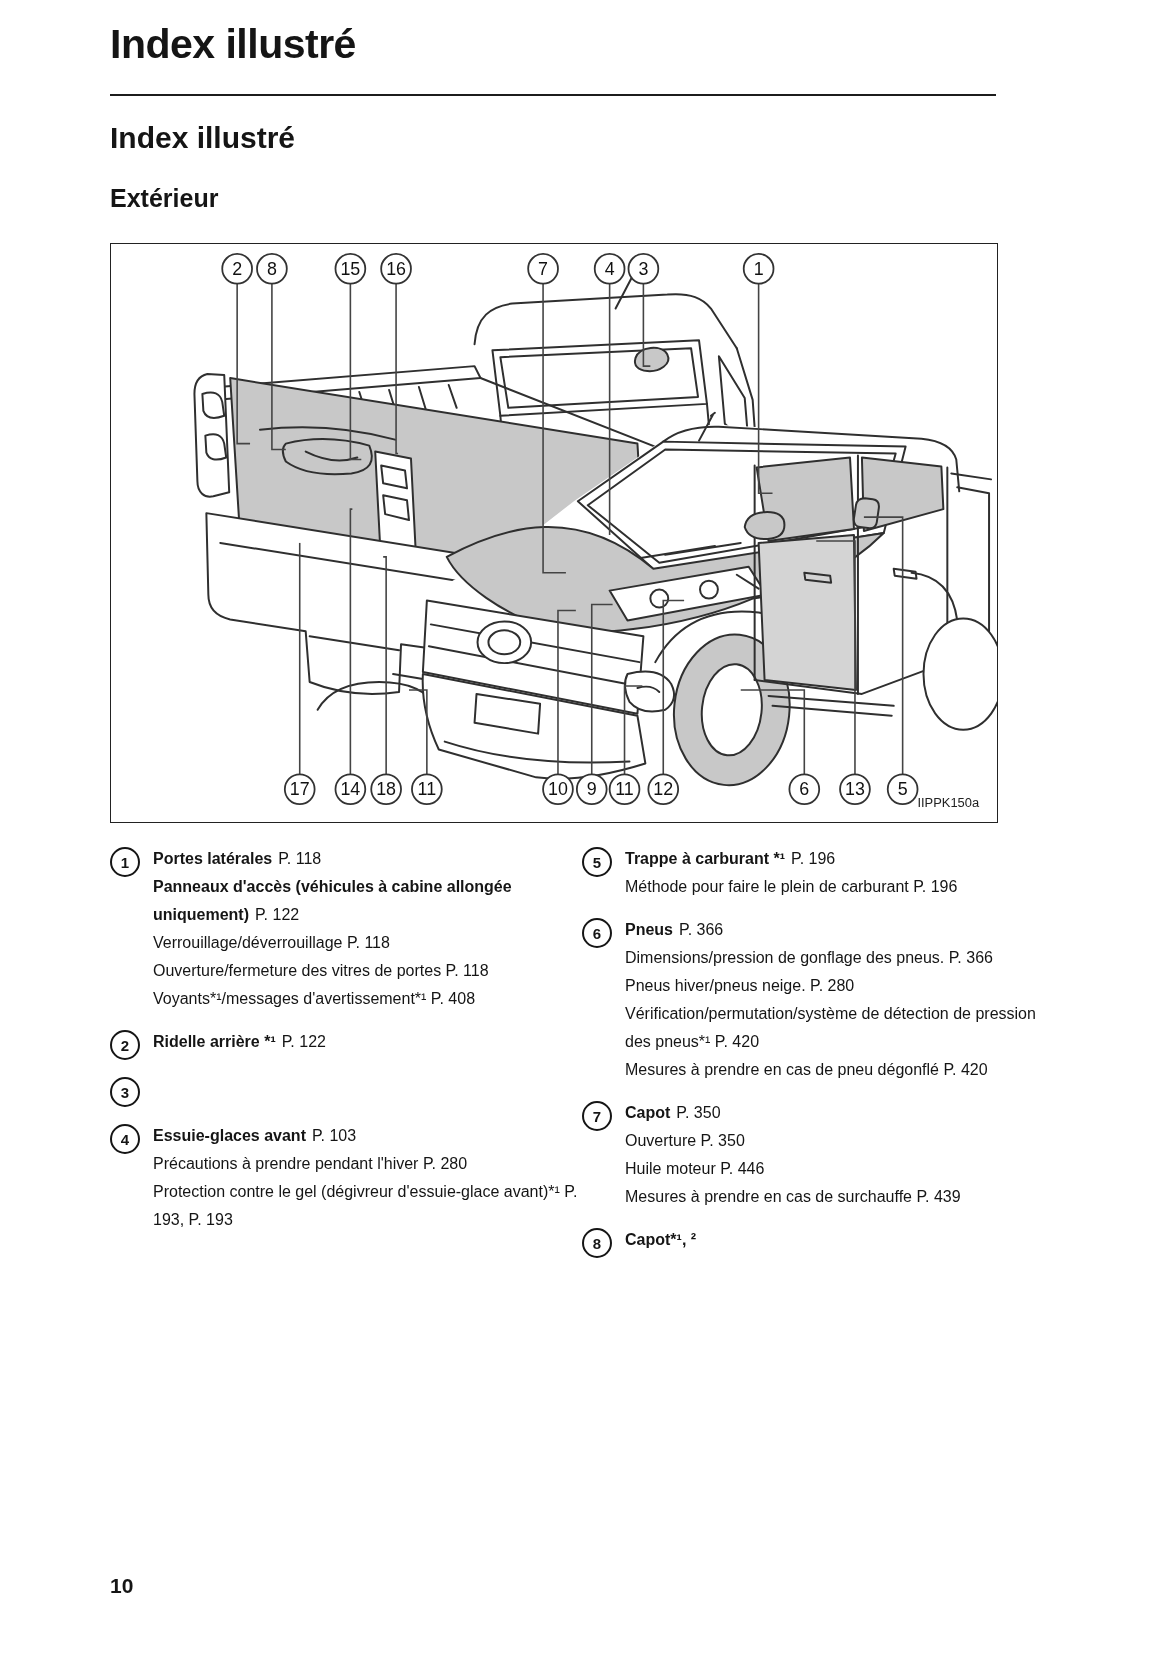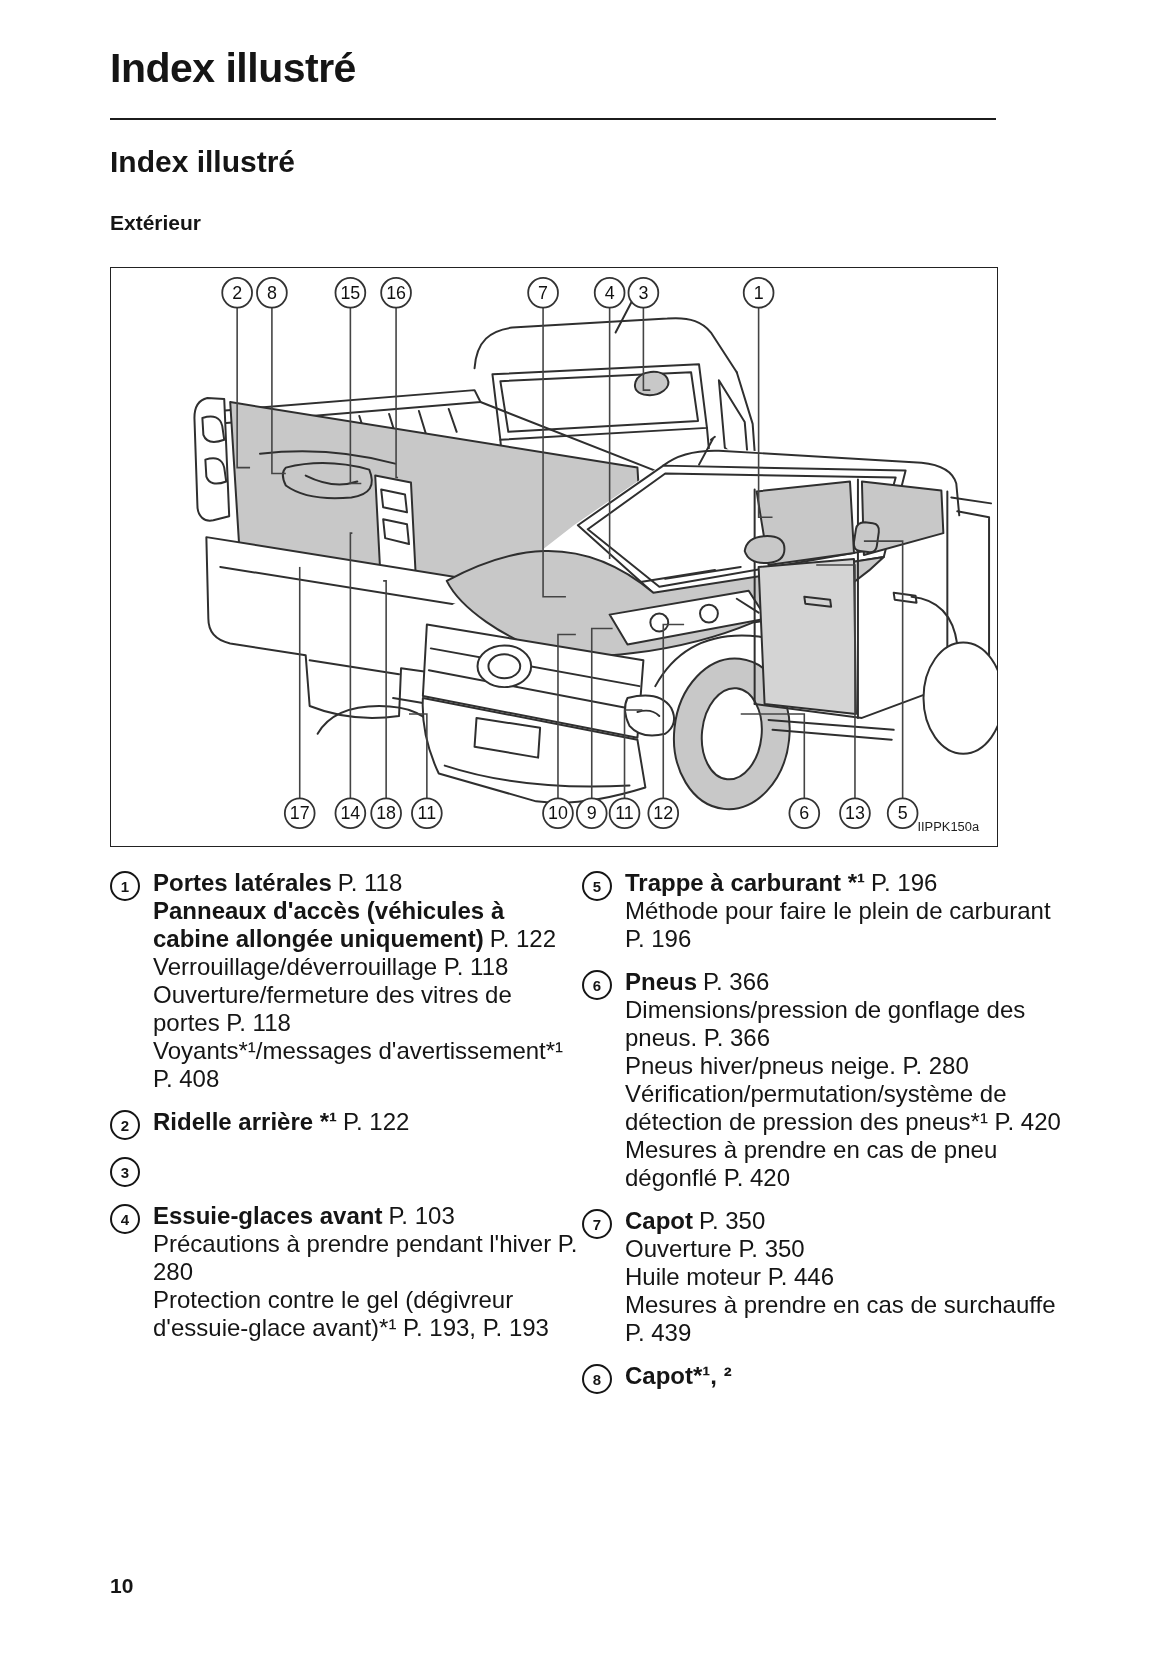--- a/index.html
+++ b/index.html
@@ -1,36 +1,36 @@
 <!DOCTYPE html>
 <html lang="fr"><head>
 <meta charset="utf-8">
 <style>
   html,body{margin:0;padding:0;}
   body{
     width:1165px;height:1653px;position:relative;background:#ffffff;
     font-family:"Liberation Sans",sans-serif;color:#151515;overflow:hidden;
   }
-  .page{padding:44px 100px 0 110px;}
+  .page{padding:20px 100px 0 110px;}
   .main-title{font-size:41px;font-weight:700;letter-spacing:-0.5px;margin:0 0 26px;line-height:48px;}
   .rule{border:none;border-top:2px solid #1c1c1c;width:886px;margin:0 0 24px;}
   .section-title{font-size:30px;font-weight:700;margin:0 0 30px;line-height:36px;}
-  .subsection{font-size:21px;font-weight:700;margin:0 0 32px;line-height:25px;}
+  .subsection{font-size:25px;font-weight:700;margin:0 0 32px;line-height:25px;}
   .figure{width:886px;height:578px;border:1.5px solid #222;position:relative;background:#fff;}
   .figure svg{position:absolute;left:0;top:0;width:100%;height:100%;}
   .index{display:flex;margin-top:22px;}
   .col-left{width:472px;flex:none;}
   .col-right{flex:1;}
   .item{display:flex;margin-bottom:15px;}
   .badge{
     width:26px;height:26px;border:2px solid #151515;border-radius:50%;
     display:flex;align-items:center;justify-content:center;
     font-size:15px;font-weight:700;flex:none;margin-right:13px;margin-top:2px;
   }
-  .ibody{font-size:24px;line-height:28px;}
+  .ibody{font-size:16px;line-height:28px;}
   .ttl{font-weight:700;}
   .pg{font-weight:400;margin-left:6px;}
   .sub{font-weight:400;}
   .page-num{position:absolute;left:110px;top:1574px;font-size:21px;font-weight:700;}
 </style>
 </head>
 <body>
 
 <div class="page">
 

